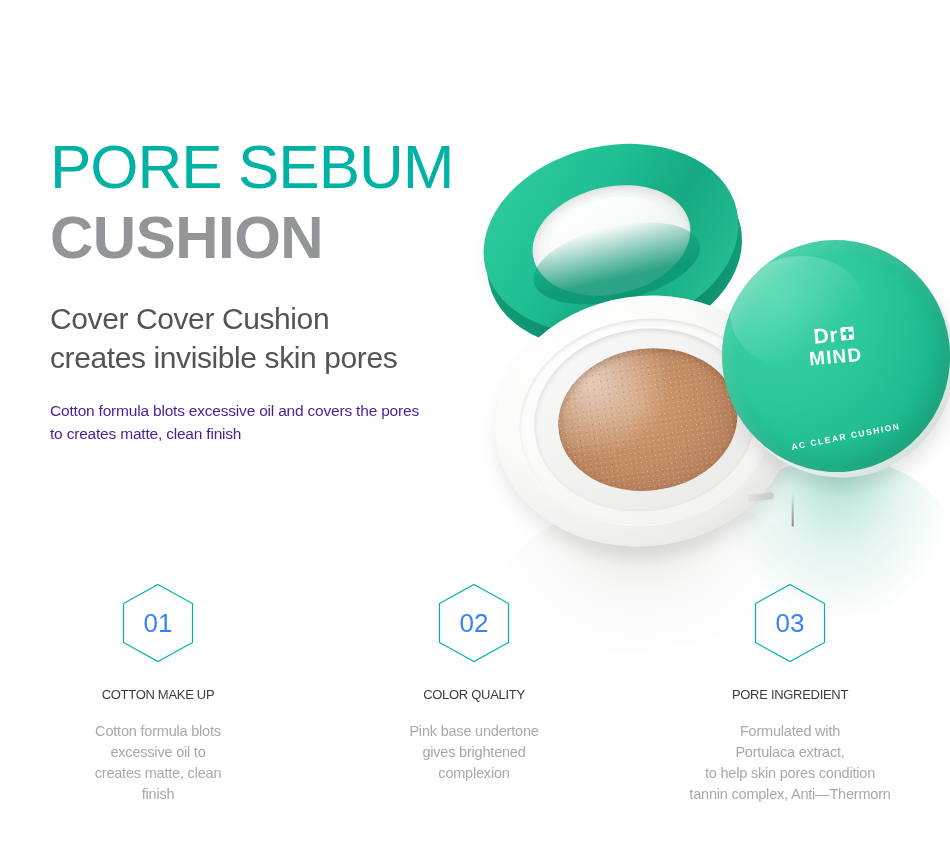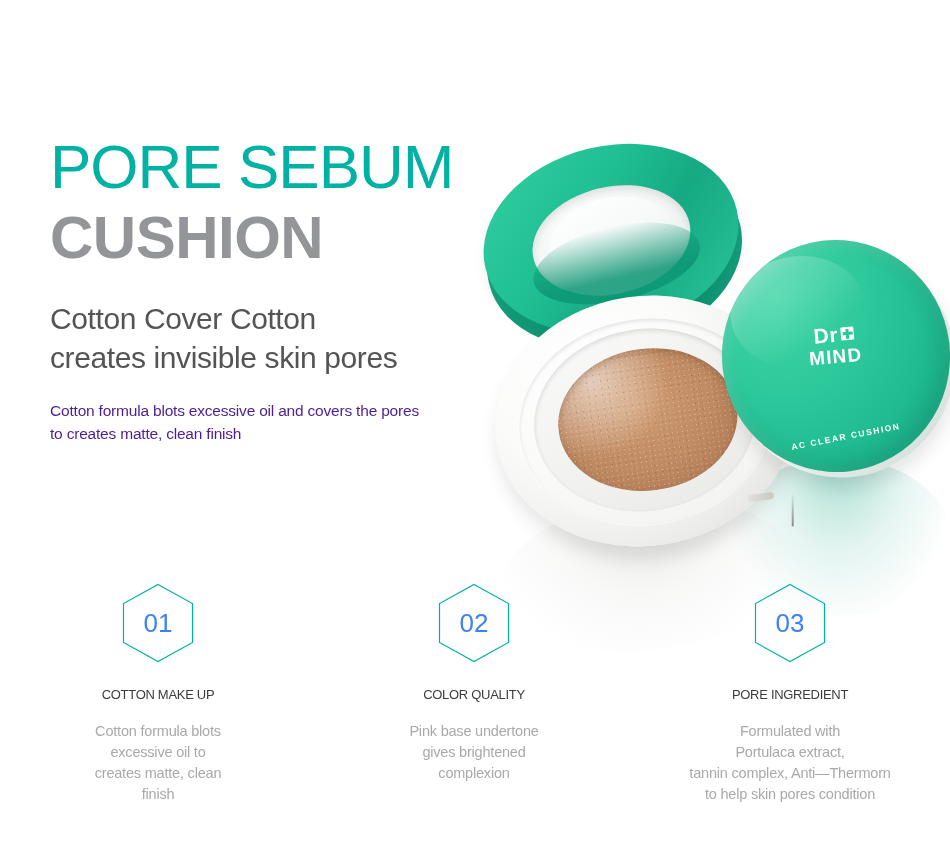--- a/index.html
+++ b/index.html
@@ -221,21 +221,21 @@
 </style>
 </head>
 <body>
 
 <div id="page">
 
   <div class="headline">
     <div class="title-line1">PORE SEBUM</div>
     <div class="title-line2">CUSHION</div>
     <div class="subhead">
-      <div>Cotton Cover Cotton</div>
+      <div>Cover Cover Cushion</div>
       <div>creates invisible skin pores</div>
     </div>
     <div class="blurb">
       <div>Cotton formula blots excessive oil and covers the pores</div>
       <div>to creates matte, clean finish</div>
     </div>
   </div>
 
   <div class="product">
     <div class="stage">
@@ -323,20 +323,20 @@
           <svg width="72" height="80" viewBox="0 0 72 80">
             <polygon points="36,1.5 70.5,20.5 70.5,59.5 36,78.5 1.5,59.5 1.5,20.5" fill="none" stroke="#00b2a4" stroke-width="1.2"></polygon>
           </svg>
           <span class="num">03</span>
         </div>
       </div>
       <div class="f-title">PORE INGREDIENT</div>
       <div class="f-desc">
         <span>Formulated with</span>
         <span>Portulaca extract,</span>
+        <span>to help skin pores condition</span>
         <span>tannin complex, Anti—Thermorn</span>
-        <span>to help skin pores condition</span>
       </div>
     </div>
 
   </div>
 
 </div>
 
 </body></html>

